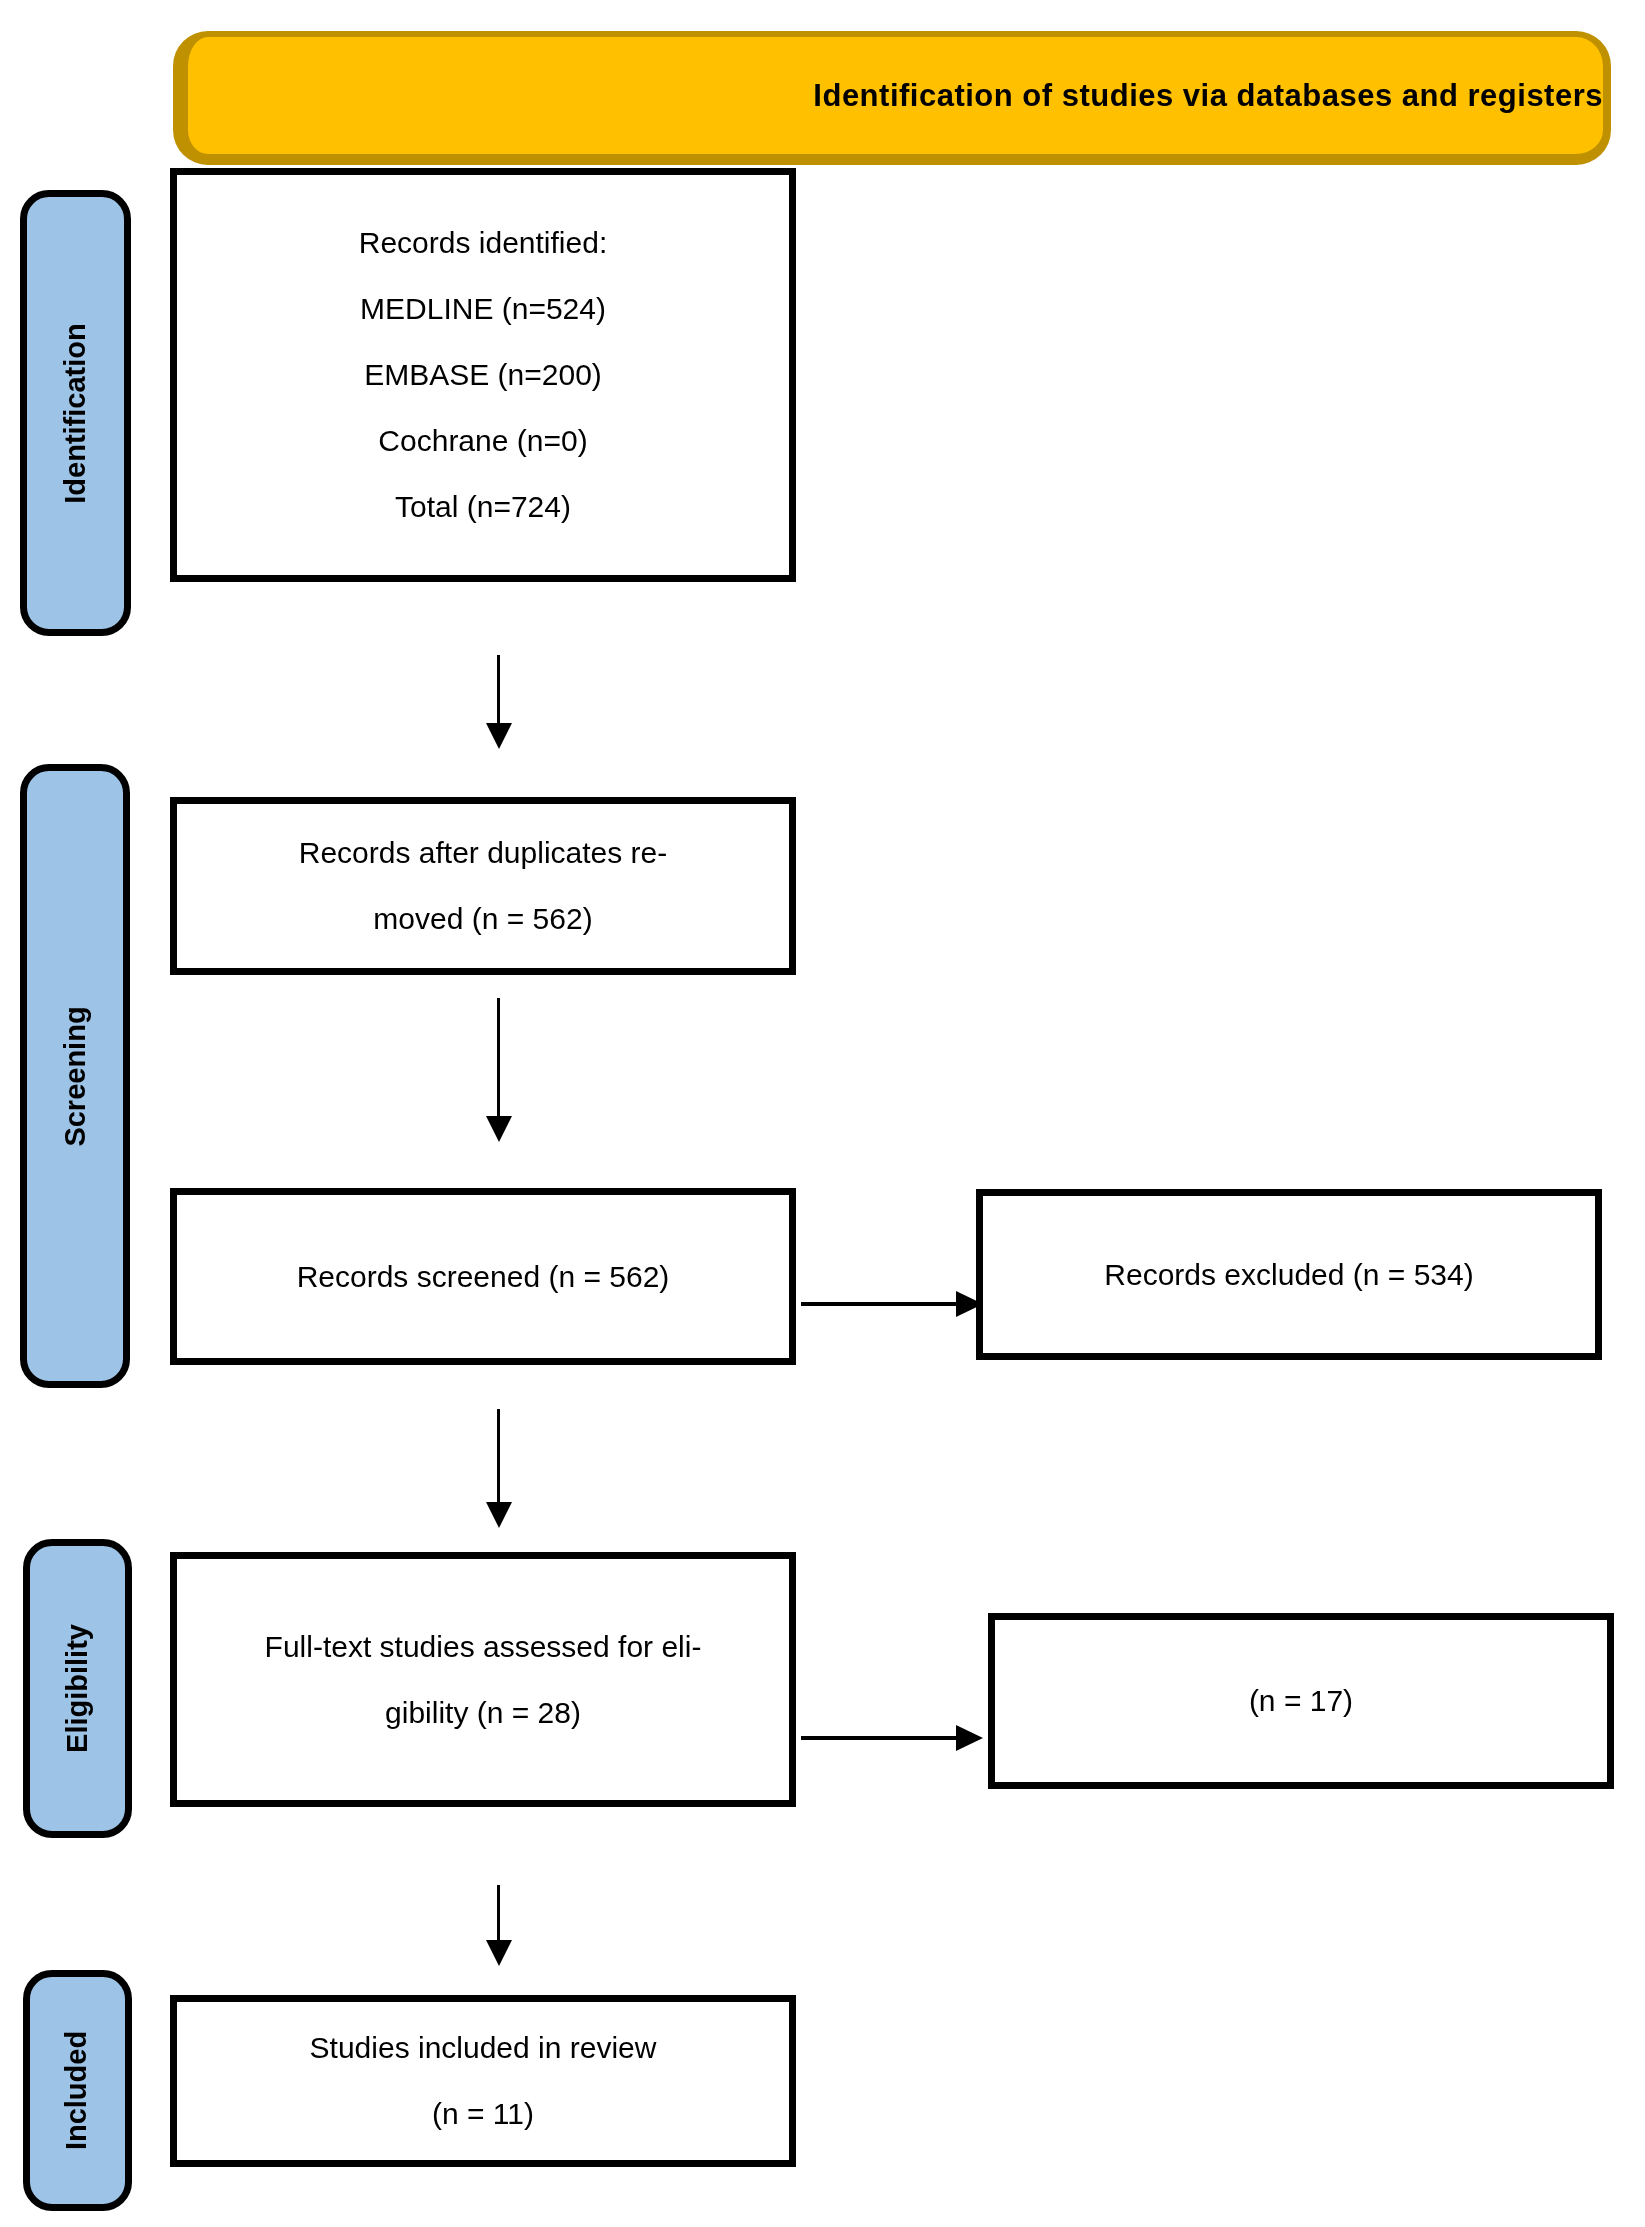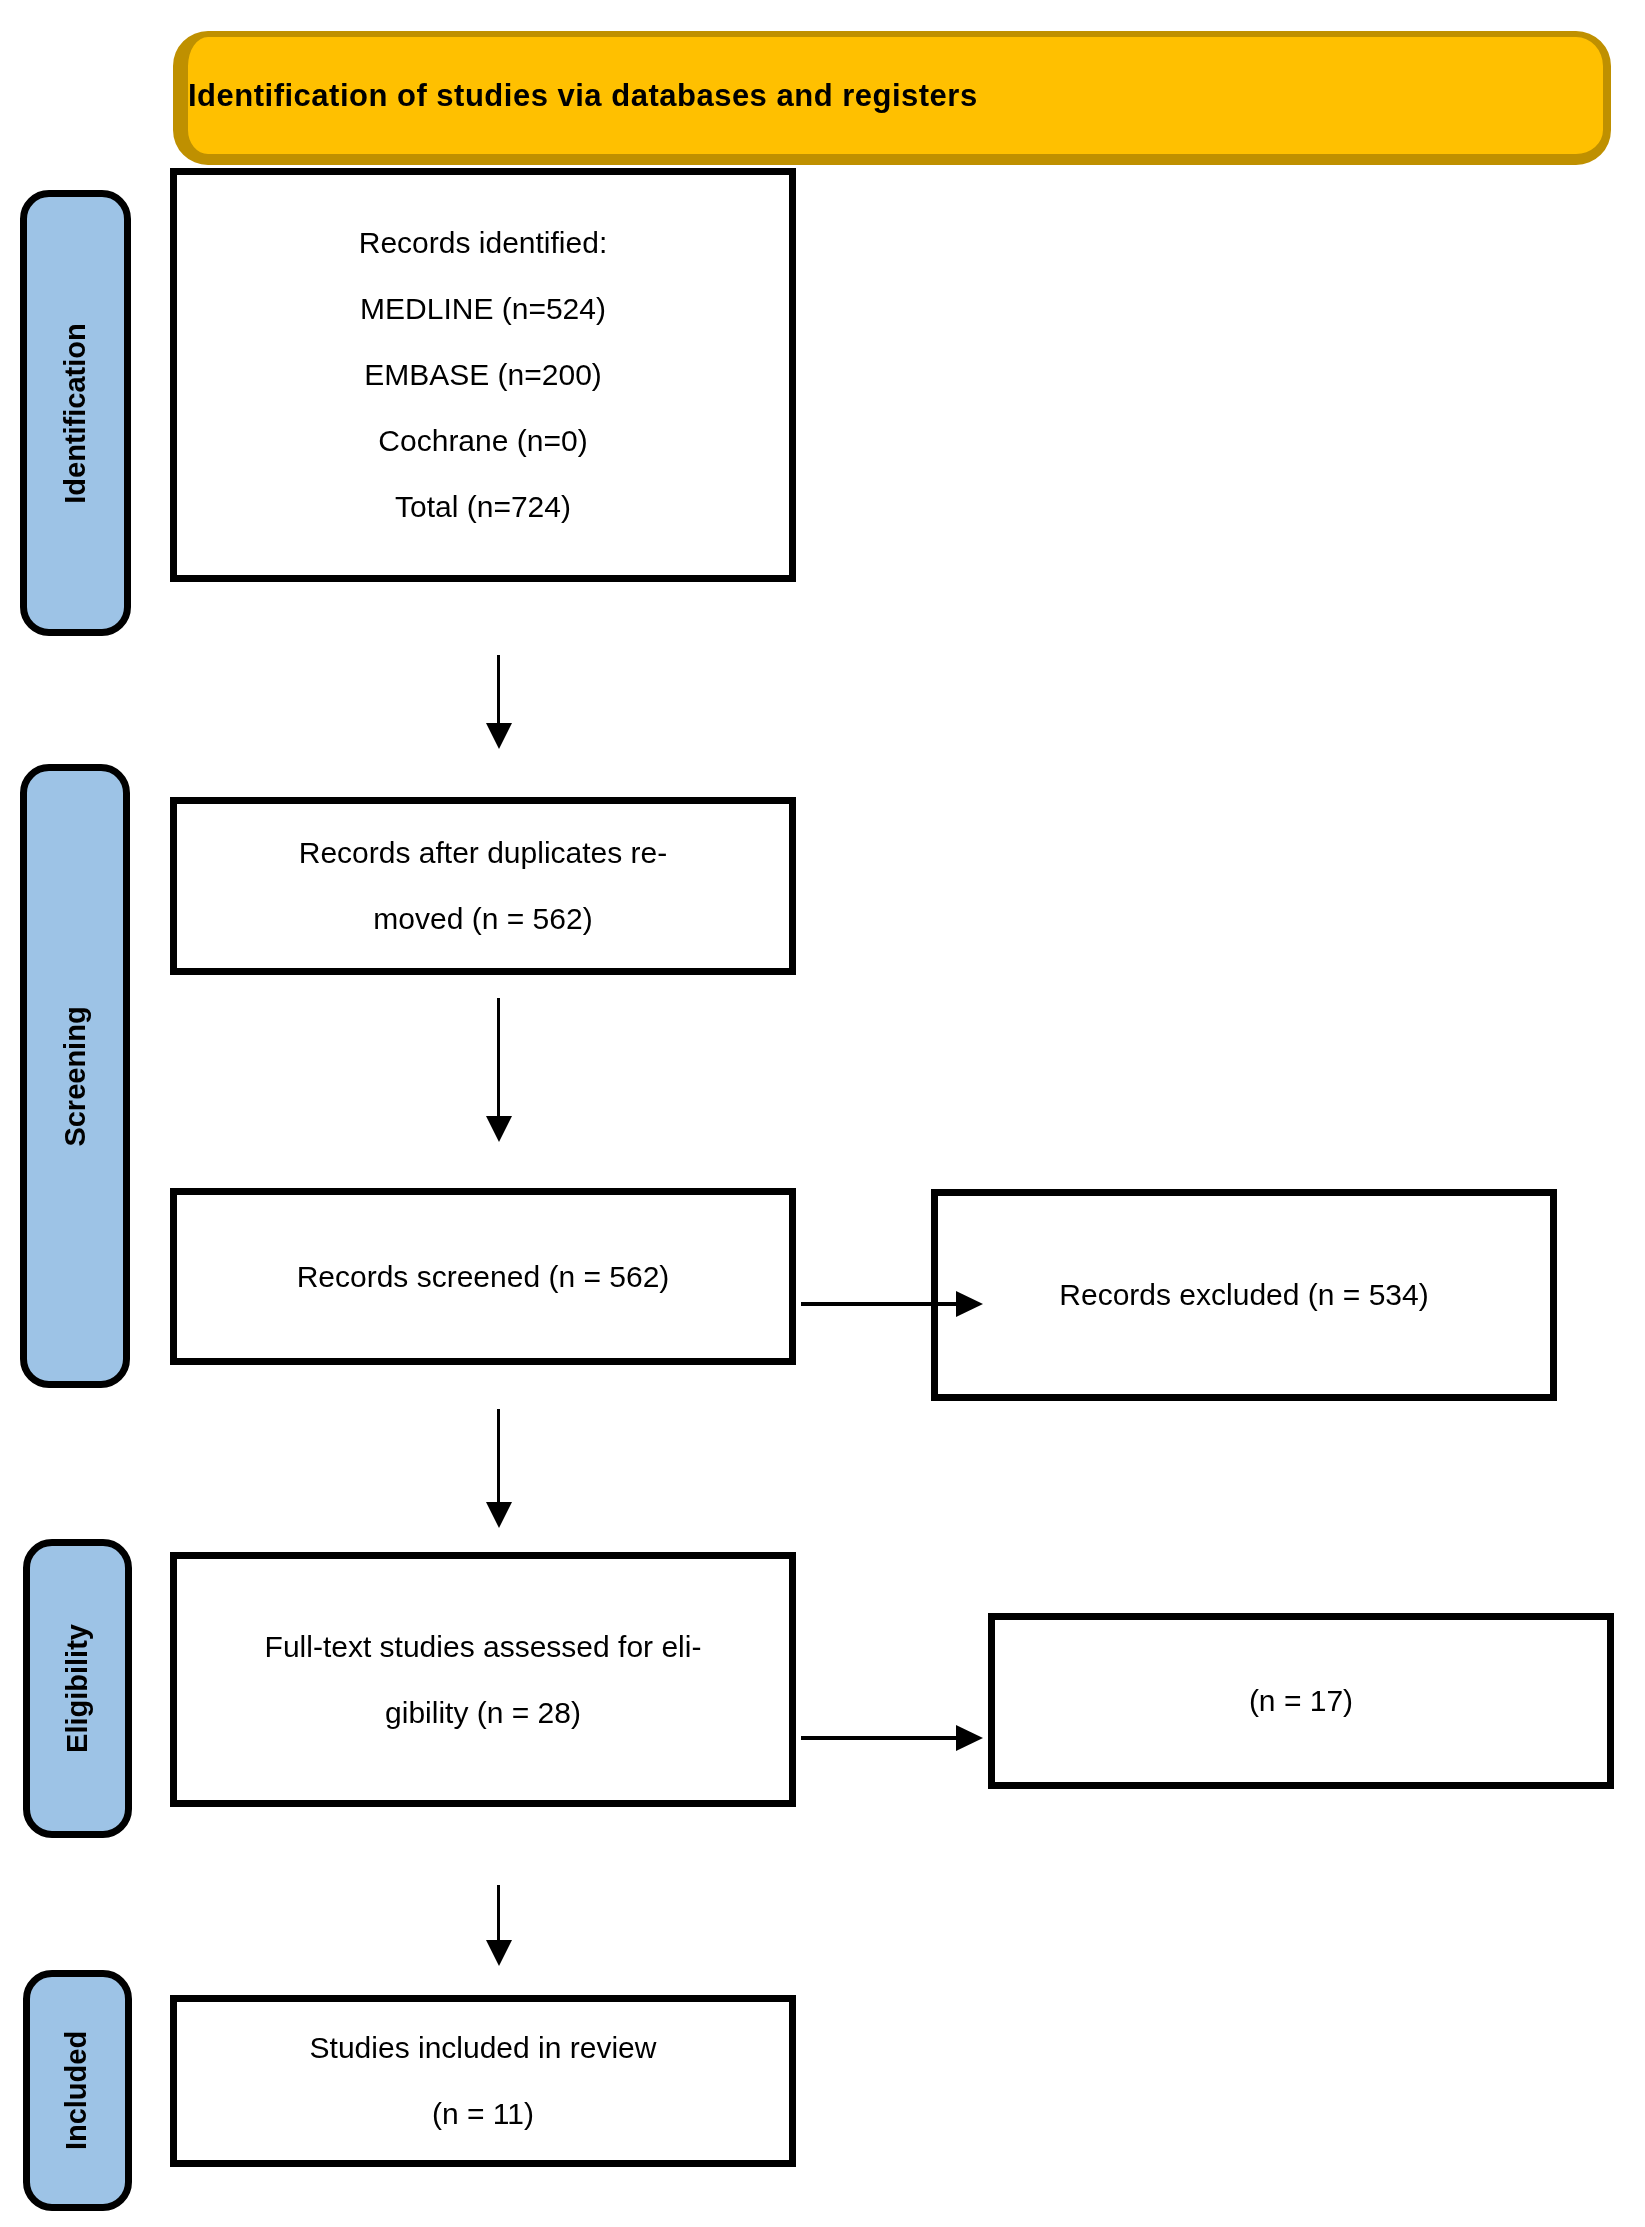--- a/index.html
+++ b/index.html
@@ -6,21 +6,21 @@
   .canvas {
     position:relative; width:1645px; height:2227px; background:#ffffff;
     font-family:"Liberation Sans", sans-serif; color:#000;
   }
 
   
   .banner {
     position:absolute; left:173px; top:31px; width:1438px; height:134px;
     background:#FFC000; border:solid #BF9000; border-width:6px 8px 11px 15px;
     border-radius:35px; box-sizing:border-box;
-    display:flex; align-items:center; justify-content:flex-start;
+    display:flex; align-items:center; justify-content:flex-end;
   }
   .banner .title { font-size:31px; font-weight:bold; letter-spacing:0.5px; }
 
   
   .stage {
     position:absolute; background:#9DC3E6; border:7px solid #000;
     border-radius:29px; box-sizing:border-box;
     display:flex; align-items:center; justify-content:center;
   }
   .stage .rot {
@@ -38,21 +38,21 @@
     box-sizing:border-box; display:flex; flex-direction:column;
     align-items:center; justify-content:center; text-align:center;
     font-size:30px;
   }
   .box .ln { line-height:2.2; white-space:nowrap; }
   .box.b1 { left:170px;  top:168px;  width:626px; height:414px; }
   .box.b2 { left:170px;  top:797px; width:626px; height:178px; }
   .box.b3 { left:170px;  top:1188px; width:626px; height:177px; }
   .box.b4 { left:170px;  top:1552px; width:626px; height:255px; }
   .box.b5 { left:170px;  top:1995px; width:626px; height:172px; }
-  .box.e1 { left:931px; top:1189px; width:626px; height:212px;align-items:center; }
+  .box.e1 { left:976px; top:1189px; width:626px; height:171px;align-items:center; }
   .box.e2 { left:988px; top:1613px; width:626px; height:176px; }
 
   
   .varrow {
     position:absolute; width:27px;
     display:flex; flex-direction:column; align-items:center;
   }
   .varrow .shaft { width:3.5px; flex:1; background:#000; }
   .varrow .head {
     width:0; height:0;

